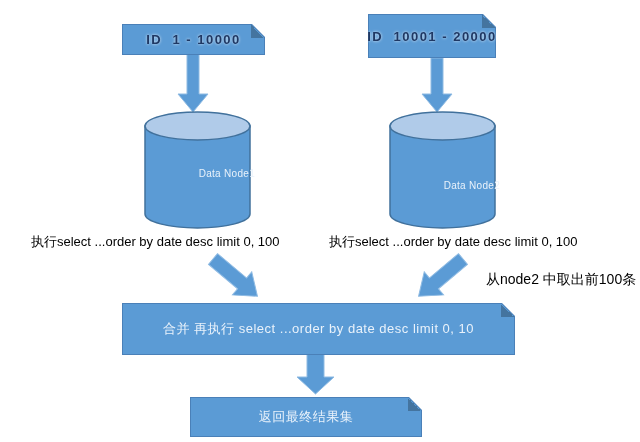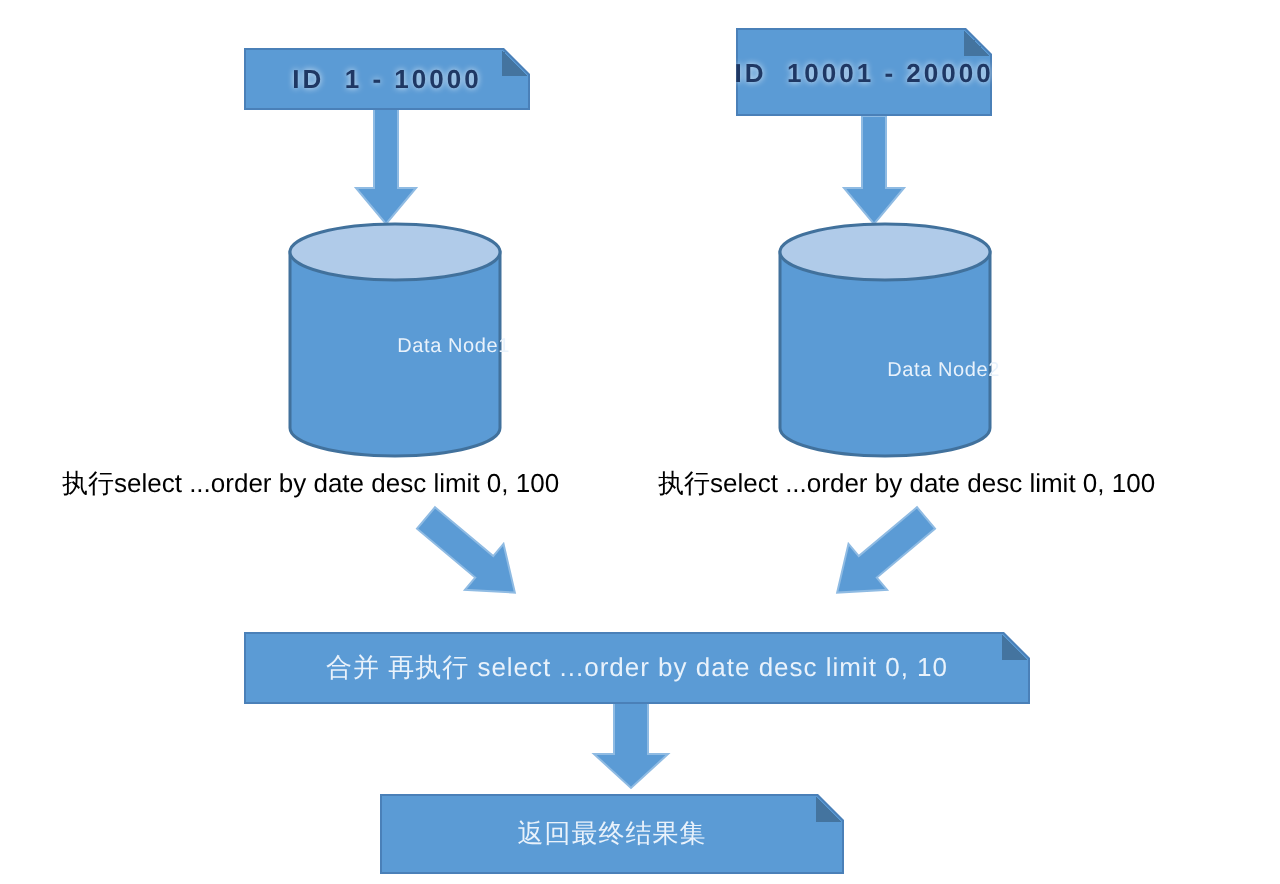--- a/index.html
+++ b/index.html
@@ -92,22 +92,23 @@
     <div class="fold"></div>
     <div class="box-label id-label">ID  10001 - 20000</div>
   </div>
 
   <div class="cyl-label" style="left:145px;top:168px;">Data Node1</div>
   <div class="cyl-label" style="left:390px;top:180px;">Data Node2</div>
 
   <div class="anno anno-sql" style="left:31px;top:233px;">执行select ...order by date desc limit 0, 100</div>
   <div class="anno anno-sql" style="left:329px;top:233px;">执行select ...order by date desc limit 0, 100</div>
 
+  <div class="anno anno-fetch" style="left:486px;top:271px;">从node2 中取出前100条</div>
 
-  <div class="snip-box" style="left:122px;top:316px;width:393px;height:36px;">
+  <div class="snip-box" style="left:122px;top:303px;width:393px;height:52px;">
     <div class="snip-outer"></div>
     <div class="snip-inner"></div>
     <div class="fold"></div>
     <div class="box-label light-label">合并 再执行 select ...order by date desc limit 0, 10</div>
   </div>
 
   <div class="snip-box" style="left:190px;top:397px;width:232px;height:40px;">
     <div class="snip-outer"></div>
     <div class="snip-inner"></div>
     <div class="fold"></div>

